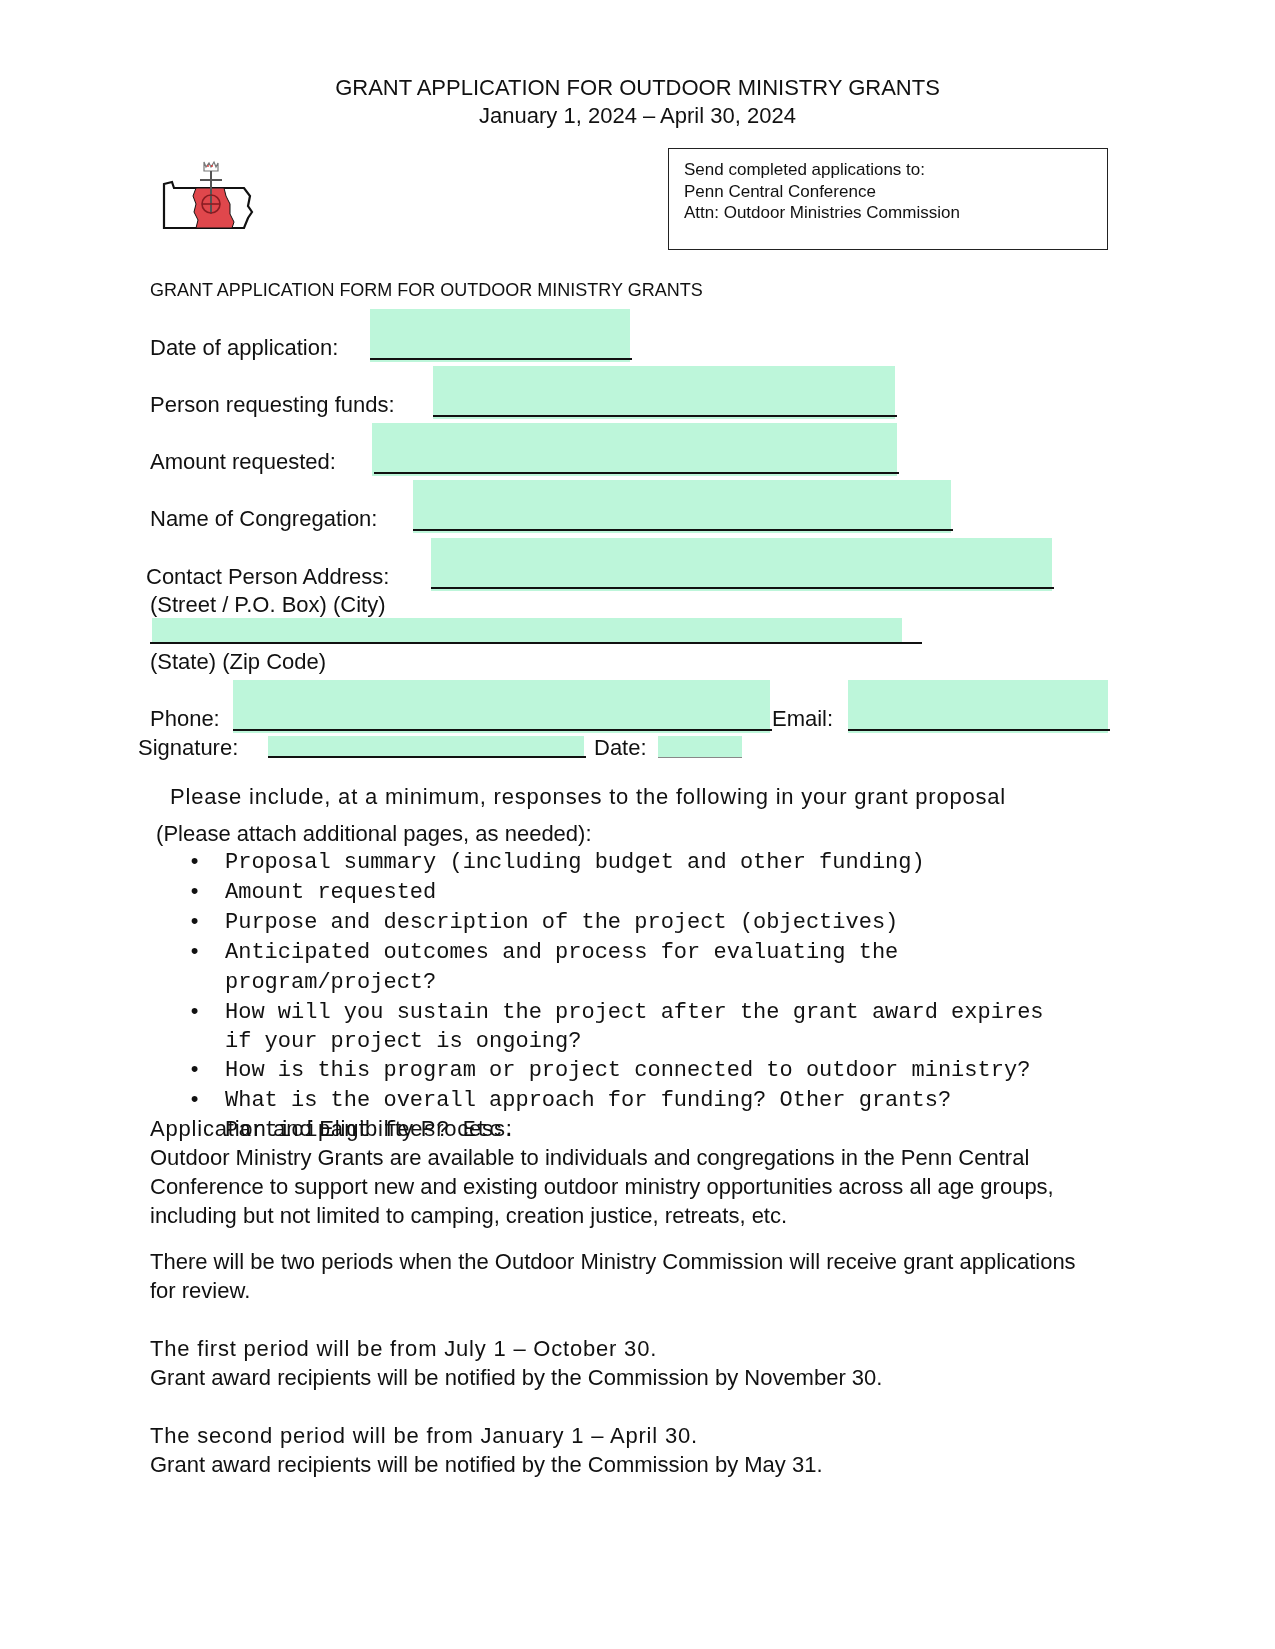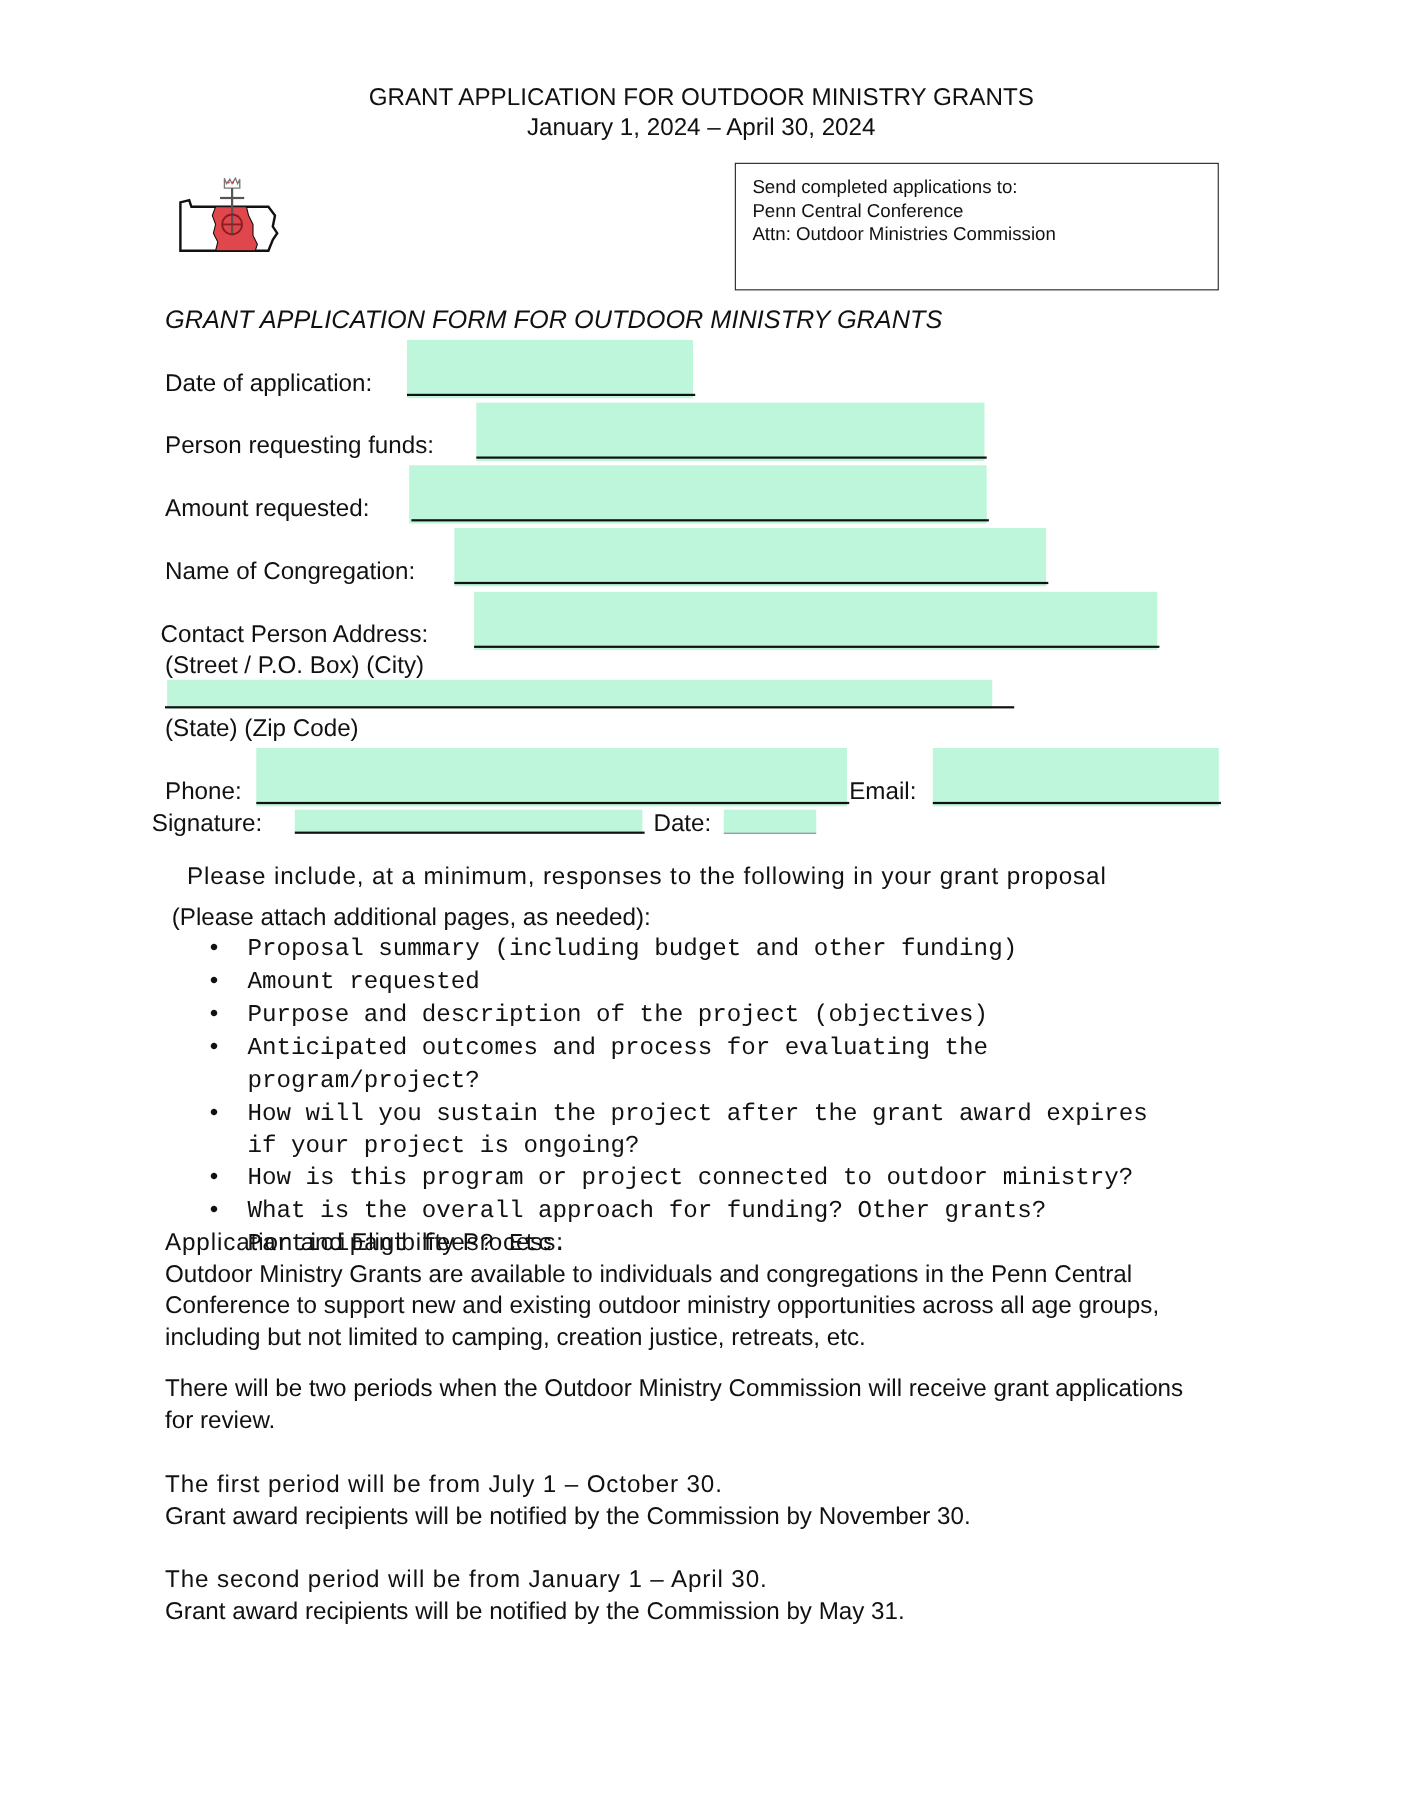--- a/index.html
+++ b/index.html
@@ -4,22 +4,22 @@
 <style>
   html, body { margin: 0; padding: 0; background: #ffffff; }
   body { width: 1275px; height: 1649px; position: relative; font-family: "Liberation Sans", sans-serif; color: #111; overflow: hidden; }
   .abs { position: absolute; }
   .title { left: 0; width: 1275px; text-align: center; font-size: 22px; line-height: 28px; }
   .logo { left: 160px; top: 160px; width: 290px; height: 80px; }
   .logo-text { position: absolute; left: 108px; top: 2px; }
   .logo-line1 { font-family: "DejaVu Sans", sans-serif; font-weight: bold; font-size: 23px; letter-spacing: -0.5px; line-height: 27px; transform: scaleX(0.86); transform-origin: left; white-space: nowrap; }
   .logo-line2 { font-family: "DejaVu Sans", sans-serif; font-weight: bold; font-size: 23px; line-height: 27px; padding-left: 12px; transform: scaleX(0.86); transform-origin: left; white-space: nowrap; }
   .logo-line3 { font-family: "DejaVu Sans", sans-serif; font-size: 14px; line-height: 16px; transform: scaleX(0.82); transform-origin: left; white-space: nowrap; }
-  .sendbox { left: 668px; top: 148px; width: 440px; height: 116px; border: 1.5px solid #222; box-sizing: border-box; padding: 10px 15px; font-size: 17px; line-height: 21.5px; }
-  .row { left: 150px; font-size: 23px; line-height: 28px; white-space: nowrap; font-style: italic; }
+  .sendbox { left: 668px; top: 148px; width: 440px; height: 102px; border: 1.5px solid #222; box-sizing: border-box; padding: 10px 15px; font-size: 17px; line-height: 21.5px; }
+  .row { left: 150px; font-size: 18px; line-height: 28px; white-space: nowrap; }
   .fill { position: absolute; background: #bdf6da; }
   .uline { position: absolute; height: 0; border-bottom: 2px solid #111; }
   .field-label { position: absolute; font-size: 22px; line-height: 28px; white-space: nowrap; }
   .body-text { left: 150px; font-size: 22px; line-height: 29px; }
   .spaced { letter-spacing: 0.8px; }
   ul.bullets { margin: 0; padding: 0; list-style: none; font-family: Liberation Mono, monospace; }
   ul.bullets li { position: relative; padding-left: 75px; font-size: 22px; line-height: 30px; }
   ul.bullets li::before { content: "•"; position: absolute; left: 38px; top: 0; font-size: 22px; }
 </style>
 </head>

